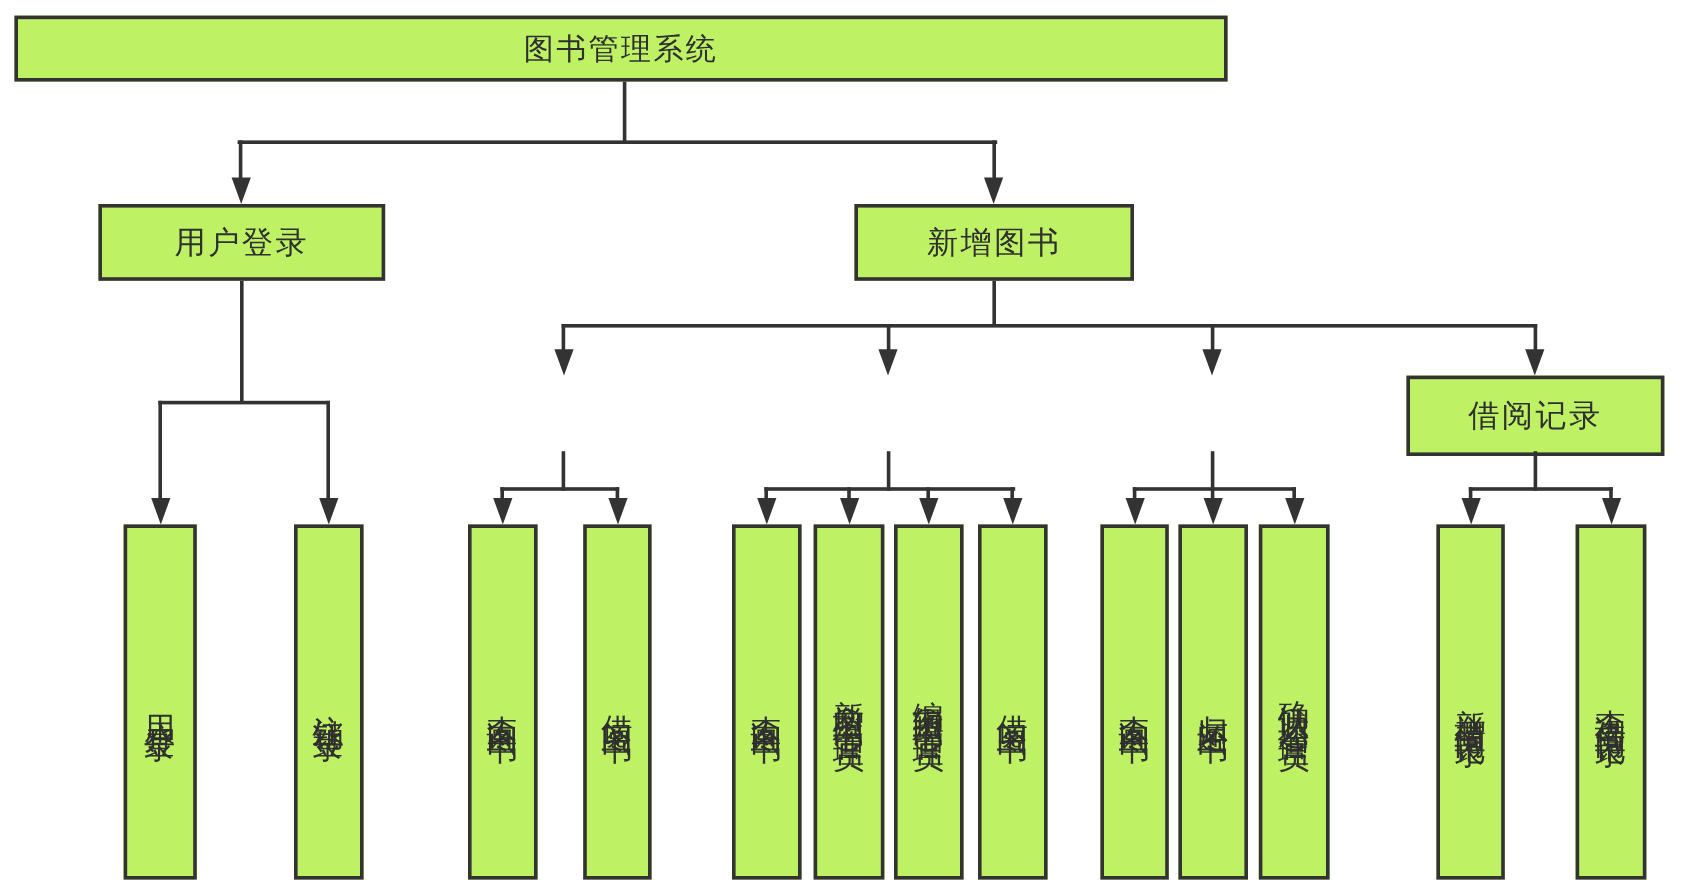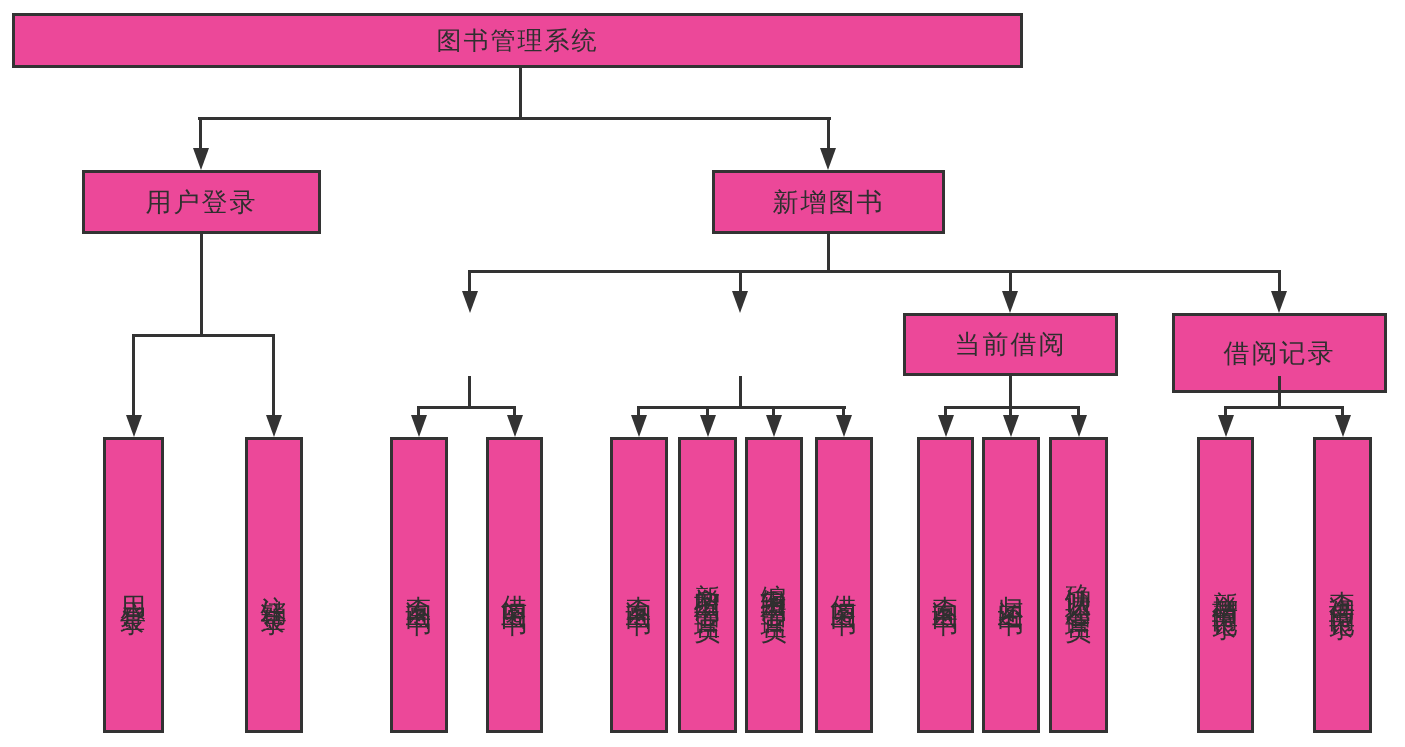--- a/index.html
+++ b/index.html
@@ -9,21 +9,21 @@
     height: 747px;
     background: #ffffff;
     font-family: "Liberation Sans", sans-serif;
     color: #2f2f2f;
     overflow: hidden;
   }
   .box {
     position: absolute;
     box-sizing: border-box;
     border: 3px solid #333333;
-    background: #ec4899;
+    background: #bef264;
     display: flex;
     align-items: center;
     justify-content: center;
   }
   .box.h span {
     font-size: 26px;
     letter-spacing: 2px;
     white-space: nowrap;
   }
   .box.root span { font-size: 25px; }
@@ -92,24 +92,21 @@
   <div class="line" style="left:468px;top:270px;width:813px;height:3px"></div>
   <div class="line" style="left:468px;top:270px;width:3px;height:25px"></div>
   <div class="arrowhead" style="left:462px;top:291px"></div>
   <div class="line" style="left:739px;top:270px;width:3px;height:25px"></div>
   <div class="arrowhead" style="left:732px;top:291px"></div>
   <div class="line" style="left:1009px;top:270px;width:3px;height:25px"></div>
   <div class="arrowhead" style="left:1002px;top:291px"></div>
   <div class="line" style="left:1278px;top:270px;width:3px;height:25px"></div>
   <div class="arrowhead" style="left:1271px;top:291px"></div>
 
-  <div class="box h" style="left:903px;top:313px;width:215px;height:63px">
-    <span>当前借阅</span>
-  </div>
-  <div class="box h" style="left:1172px;top:313px;width:215px;height:80px">
+  <div class="box h" style="left:1172px;top:313px;width:215px;height:67px">
     <span>借阅记录</span>
   </div>
 
   <div class="line" style="left:468px;top:376px;width:3px;height:33px"></div>
   <div class="line" style="left:417px;top:406px;width:99px;height:3px"></div>
   <div class="line" style="left:417px;top:406px;width:3px;height:12px"></div>
   <div class="arrowhead" style="left:411px;top:415px"></div>
   <div class="line" style="left:513px;top:406px;width:3px;height:12px"></div>
   <div class="arrowhead" style="left:507px;top:415px"></div>
 

